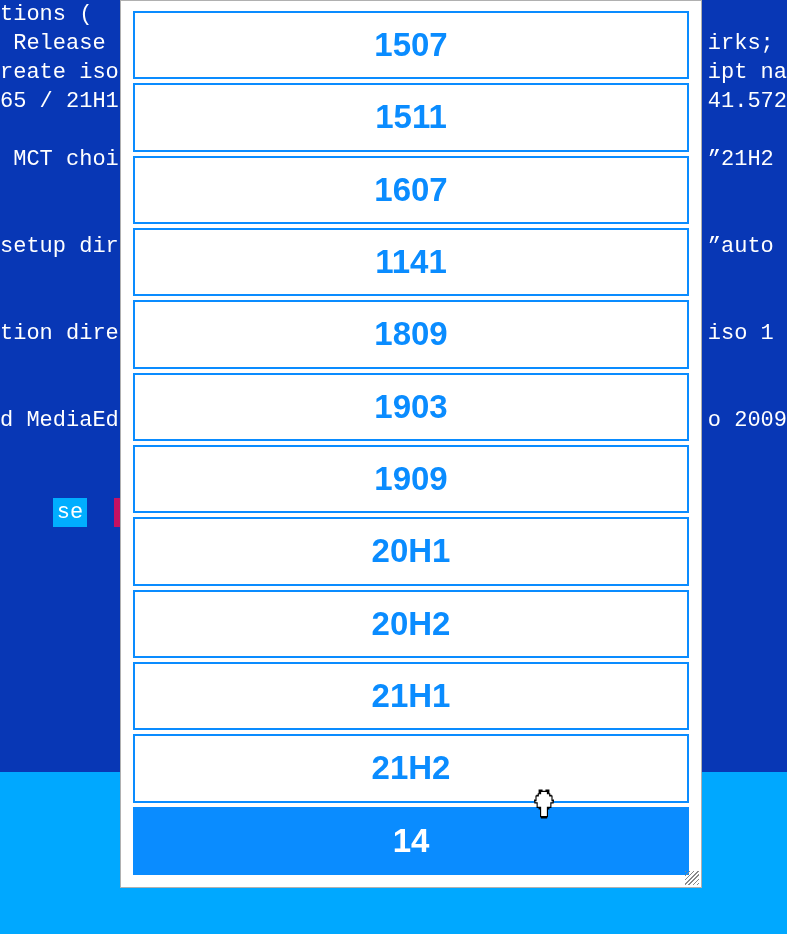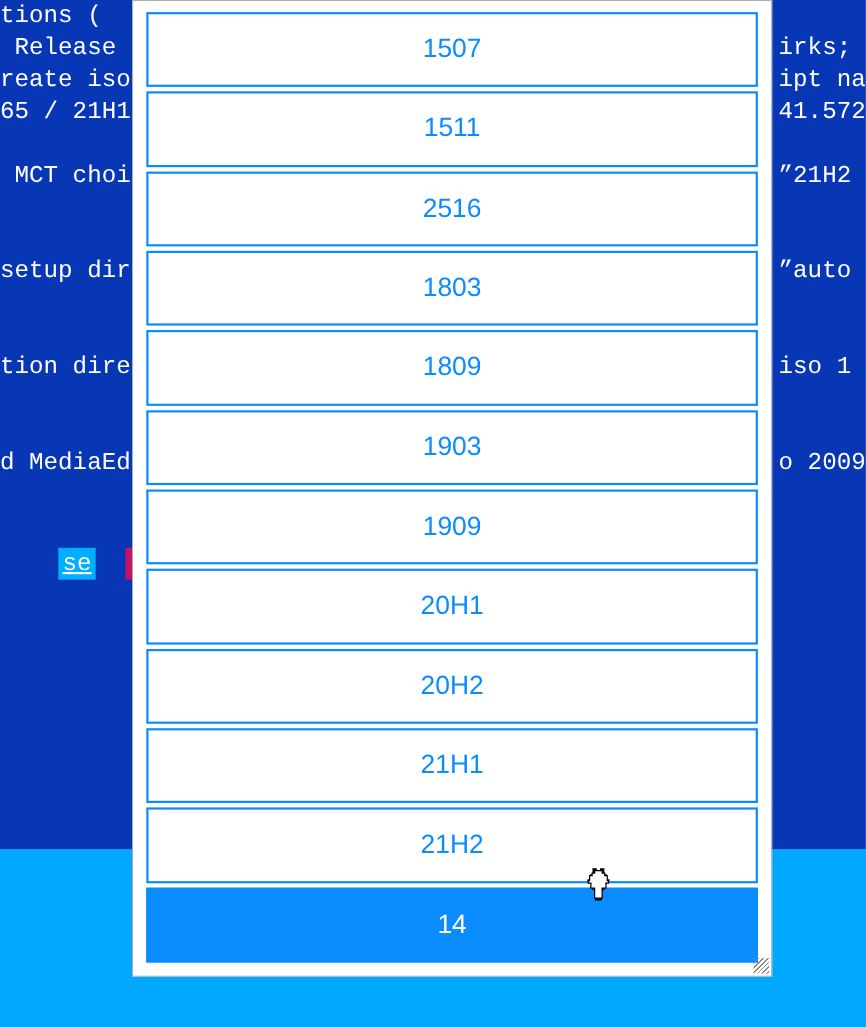--- a/index.html
+++ b/index.html
@@ -34,21 +34,20 @@
     .console-line {
       display: block;
       height: 29px;
       line-height: 29px;
     }
     
     .hl-light {
       background: #00aeff;
       color: #fff;
       padding: 2px 4px;
-      text-decoration: underline;
     }
     
     .hl-purple {
       background: #c51162;
       color: #fff;
       padding: 2px 8px;
     }
     
     .bottom-bar {
       position: absolute;
@@ -82,23 +81,23 @@
       height: 14px;
       background: repeating-linear-gradient(135deg, #888 0, #888 1px, transparent 1px, transparent 3px);
     }
     
     .option-button {
       flex: 1;
       width: 100%;
       border: 2px solid #0a8cff;
       background: #ffffff;
       color: #0a8cff;
-      font-size: 24px;
+      font-size: 33px;
       font-family: 'Segoe UI', Arial, sans-serif;
-      font-weight: 400;
+      font-weight: 700;
       display: flex;
       align-items: center;
       justify-content: center;
       cursor: pointer;
     }
     
     .option-button.selected {
       background: #0a8cff;
       color: #ffffff;
       border: 2px solid #0a8cff;
@@ -123,22 +122,22 @@
   <div style="position:absolute;top:470px;left:0;">
     <span class="hl-light">se</span>  <span class="hl-purple">x64</span>
   </div>
 </div>
 
 <div class="bottom-bar"></div>
 
 <div class="dialog" id="dialog-body">
     <div class="option-button">1507</div>
     <div class="option-button">1511</div>
-    <div class="option-button">2516</div>
-    <div class="option-button">1803</div>
+    <div class="option-button">1607</div>
+    <div class="option-button">1141</div>
     <div class="option-button">1809</div>
     <div class="option-button">1903</div>
     <div class="option-button">1909</div>
     <div class="option-button">20H1</div>
     <div class="option-button">20H2</div>
     <div class="option-button">21H1</div>
     <div class="option-button">21H2</div>
     <div class="option-button selected">14</div>
   </div>
 

